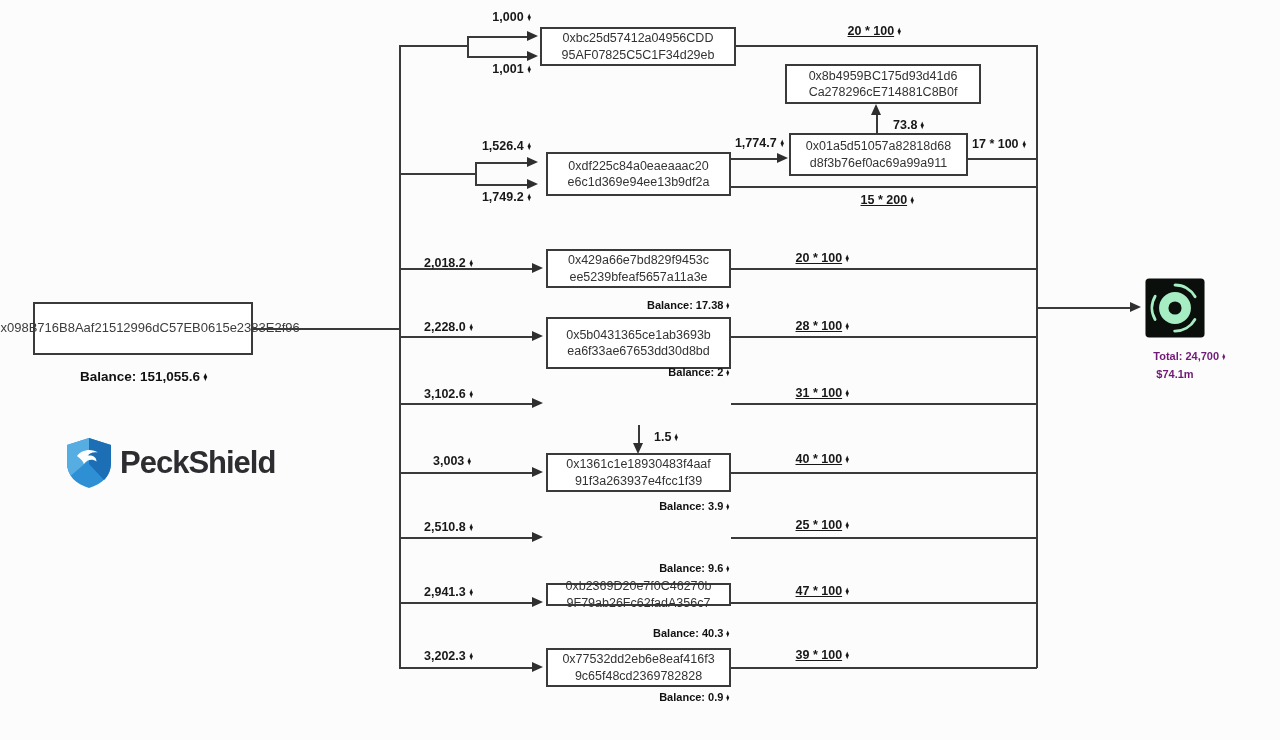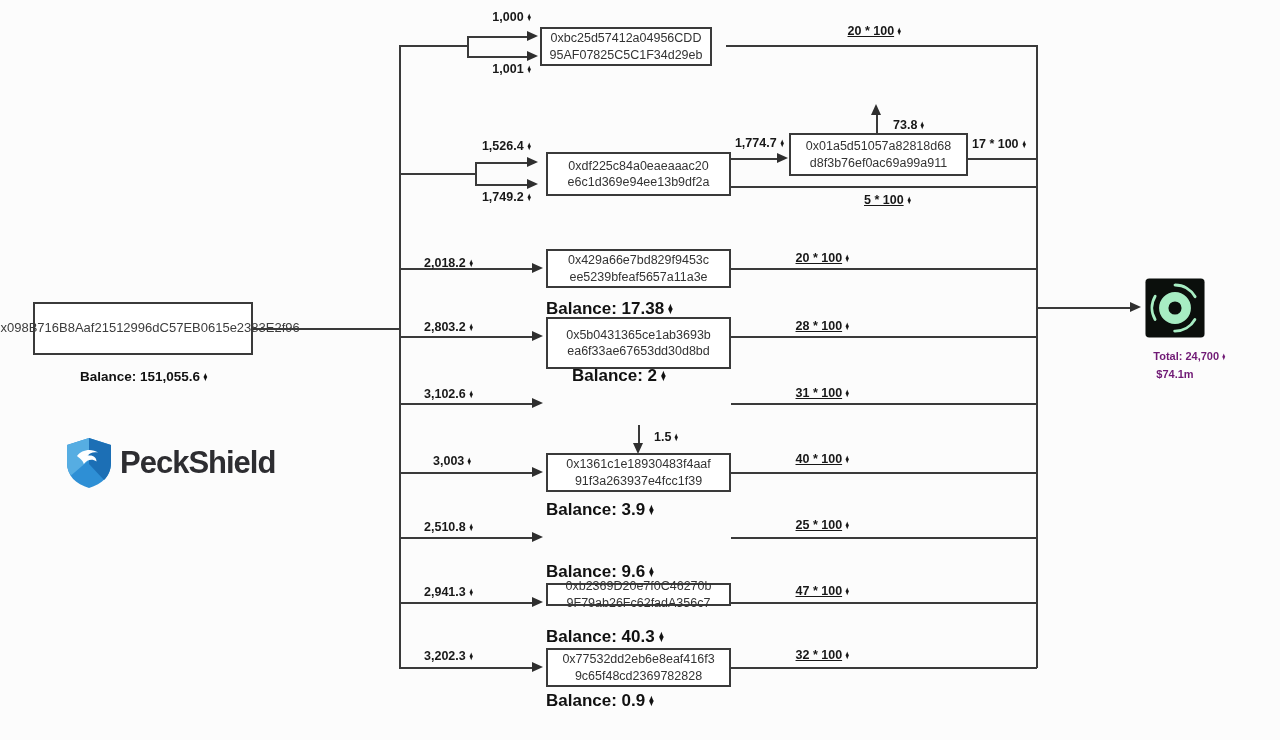--- a/index.html
+++ b/index.html
@@ -15,21 +15,21 @@
   .ar.u{border-left:5.5px solid transparent;border-right:5.5px solid transparent;border-bottom:11px solid #2f2f2f;}
   .ar.d{border-left:5.5px solid transparent;border-right:5.5px solid transparent;border-top:11px solid #2f2f2f;}
   .node{
     position:absolute;background:#ffffff;border:2px solid #3a3a3a;box-sizing:border-box;
     display:flex;flex-direction:column;justify-content:center;align-items:center;
     font-size:12.5px;line-height:1.3;color:#333;text-align:center;white-space:nowrap;
   }
   .lbl{position:absolute;font-size:12.5px;font-weight:600;color:#181818;white-space:nowrap;}
   .lbl.c{text-align:center;text-decoration:underline;}
   .lbl.rr{text-align:right;}
-  .bal{position:absolute;font-size:17px;font-weight:700;color:#111;text-align:left;white-space:nowrap;}
+  .bal{position:absolute;font-size:11px;font-weight:700;color:#111;text-align:right;white-space:nowrap;}
   .eth{display:inline-block;transform:scaleX(.62);margin-left:2px;font-weight:700;}
   .src{flex-direction:row;gap:7px;font-size:13px;color:#3c3c3c;padding:0 6px;}
   .src .addrcol{display:flex;align-items:flex-start;text-align:left;}
   #brand{position:absolute;left:66px;top:437px;display:flex;align-items:center;gap:8px;}
   #brand .word{font-size:31px;font-weight:800;letter-spacing:-1px;color:#2d2d31;}
   #sinkbox{position:absolute;}
   .sinklbl{position:absolute;font-size:11px;font-weight:600;color:#701a75;text-align:center;white-space:nowrap;}
 </style>
 </head>
 <body>
@@ -97,47 +97,51 @@
   <div class="ar r" style="left:1130px;top:302px"></div>
 
   <div class="lbl rr" style="left:440px;top:10px;width:92px"><span>1,000</span><span class="eth">♦</span></div>
   <div class="lbl rr" style="left:440px;top:62px;width:92px"><span>1,001</span><span class="eth">♦</span></div>
   <div class="lbl c" style="left:815px;top:24px;width:120px"><span>20 * 100</span><span class="eth">♦</span></div>
   <div class="lbl" style="left:893px;top:118px"><span>73.8</span><span class="eth">♦</span></div>
   <div class="lbl" style="left:972px;top:137px"><span>17 * 100</span><span class="eth">♦</span></div>
   <div class="lbl rr" style="left:440px;top:139px;width:92px"><span>1,526.4</span><span class="eth">♦</span></div>
   <div class="lbl rr" style="left:440px;top:190px;width:92px"><span>1,749.2</span><span class="eth">♦</span></div>
   <div class="lbl rr" style="left:700px;top:136px;width:85px"><span>1,774.7</span><span class="eth">♦</span></div>
-  <div class="lbl c" style="left:828px;top:193px;width:120px"><span>5 * 100</span><span class="eth">♦</span></div>
+  <div class="lbl c" style="left:828px;top:193px;width:120px"><span>15 * 200</span><span class="eth">♦</span></div>
 
   <div class="lbl" style="left:424px;top:256px"><span>2,018.2</span><span class="eth">♦</span></div>
   <div class="lbl c" style="left:743px;top:251px;width:160px"><span>20 * 100</span><span class="eth">♦</span></div>
 
-  <div class="lbl" style="left:424px;top:320px"><span>2,803.2</span><span class="eth">♦</span></div>
+  <div class="lbl" style="left:424px;top:320px"><span>2,228.0</span><span class="eth">♦</span></div>
   <div class="lbl c" style="left:743px;top:319px;width:160px"><span>28 * 100</span><span class="eth">♦</span></div>
 
   <div class="lbl" style="left:424px;top:387px"><span>3,102.6</span><span class="eth">♦</span></div>
   <div class="lbl c" style="left:743px;top:386px;width:160px"><span>31 * 100</span><span class="eth">♦</span></div>
   <div class="lbl" style="left:654px;top:430px"><span>1.5</span><span class="eth">♦</span></div>
 
   <div class="lbl" style="left:433px;top:454px"><span>3,003</span><span class="eth">♦</span></div>
   <div class="lbl c" style="left:743px;top:452px;width:160px"><span>40 * 100</span><span class="eth">♦</span></div>
 
   <div class="lbl" style="left:424px;top:520px"><span>2,510.8</span><span class="eth">♦</span></div>
   <div class="lbl c" style="left:743px;top:518px;width:160px"><span>25 * 100</span><span class="eth">♦</span></div>
 
   <div class="lbl" style="left:424px;top:585px"><span>2,941.3</span><span class="eth">♦</span></div>
   <div class="lbl c" style="left:743px;top:584px;width:160px"><span>47 * 100</span><span class="eth">♦</span></div>
 
   <div class="lbl" style="left:424px;top:649px"><span>3,202.3</span><span class="eth">♦</span></div>
-  <div class="lbl c" style="left:743px;top:648px;width:160px"><span>32 * 100</span><span class="eth">♦</span></div>
-
-  <div class="node" style="left:540px;top:27px;width:172px;height:39px">
+  <div class="lbl c" style="left:743px;top:648px;width:160px"><span>39 * 100</span><span class="eth">♦</span></div>
+
+  <div class="node" style="left:540px;top:27px;width:196px;height:39px">
     <div>0xbc25d57412a04956CDD</div>
     <div>95AF07825C5C1F34d29eb</div>
+  </div>
+  <div class="node" style="left:785px;top:64px;width:196px;height:40px">
+    <div>0x8b4959BC175d93d41d6</div>
+    <div>Ca278296cE714881C8B0f</div>
   </div>
   <div class="node" style="left:789px;top:133px;width:179px;height:43px">
     <div>0x01a5d51057a82818d68</div>
     <div>d8f3b76ef0ac69a99a911</div>
   </div>
   <div class="node" style="left:546px;top:152px;width:185px;height:44px">
     <div>0xdf225c84a0eaeaaac20</div>
     <div>e6c1d369e94ee13b9df2a</div>
   </div>
   <div class="node" style="left:546px;top:249px;width:185px;height:39px">
@@ -155,21 +159,21 @@
   <div class="node" style="left:546px;top:583px;width:185px;height:23px">
     <div>0xb2369D20e7f0C46270b</div>
     <div>9F79ab26Fc62fadA356c7</div>
   </div>
   <div class="node" style="left:546px;top:648px;width:185px;height:39px">
     <div>0x77532dd2eb6e8eaf416f3</div>
     <div>9c65f48cd2369782828</div>
   </div>
 
   <div class="bal" style="left:546px;top:299px;width:185px"><span>Balance: 17.38</span><span class="eth">♦</span></div>
-  <div class="bal" style="left:572px;top:366px;width:185px"><span>Balance: 2</span><span class="eth">♦</span></div>
+  <div class="bal" style="left:546px;top:366px;width:185px"><span>Balance: 2</span><span class="eth">♦</span></div>
   <div class="bal" style="left:546px;top:500px;width:185px"><span>Balance: 3.9</span><span class="eth">♦</span></div>
   <div class="bal" style="left:546px;top:562px;width:185px"><span>Balance: 9.6</span><span class="eth">♦</span></div>
   <div class="bal" style="left:546px;top:627px;width:185px"><span>Balance: 40.3</span><span class="eth">♦</span></div>
   <div class="bal" style="left:546px;top:691px;width:185px"><span>Balance: 0.9</span><span class="eth">♦</span></div>
 
   <div class="node src" style="left:33px;top:302px;width:220px;height:53px">
     <svg width="37" height="44" viewBox="0 0 37 44">
       <path d="M7 12 a11.5 8.5 0 0 1 23 0 l1 3 h-25 Z" fill="#161616"></path>
       <circle cx="18.5" cy="12" r="9" fill="#161616"></circle>
       <ellipse cx="18.5" cy="13.5" rx="6.3" ry="4.4" fill="#f7f7f7"></ellipse>

